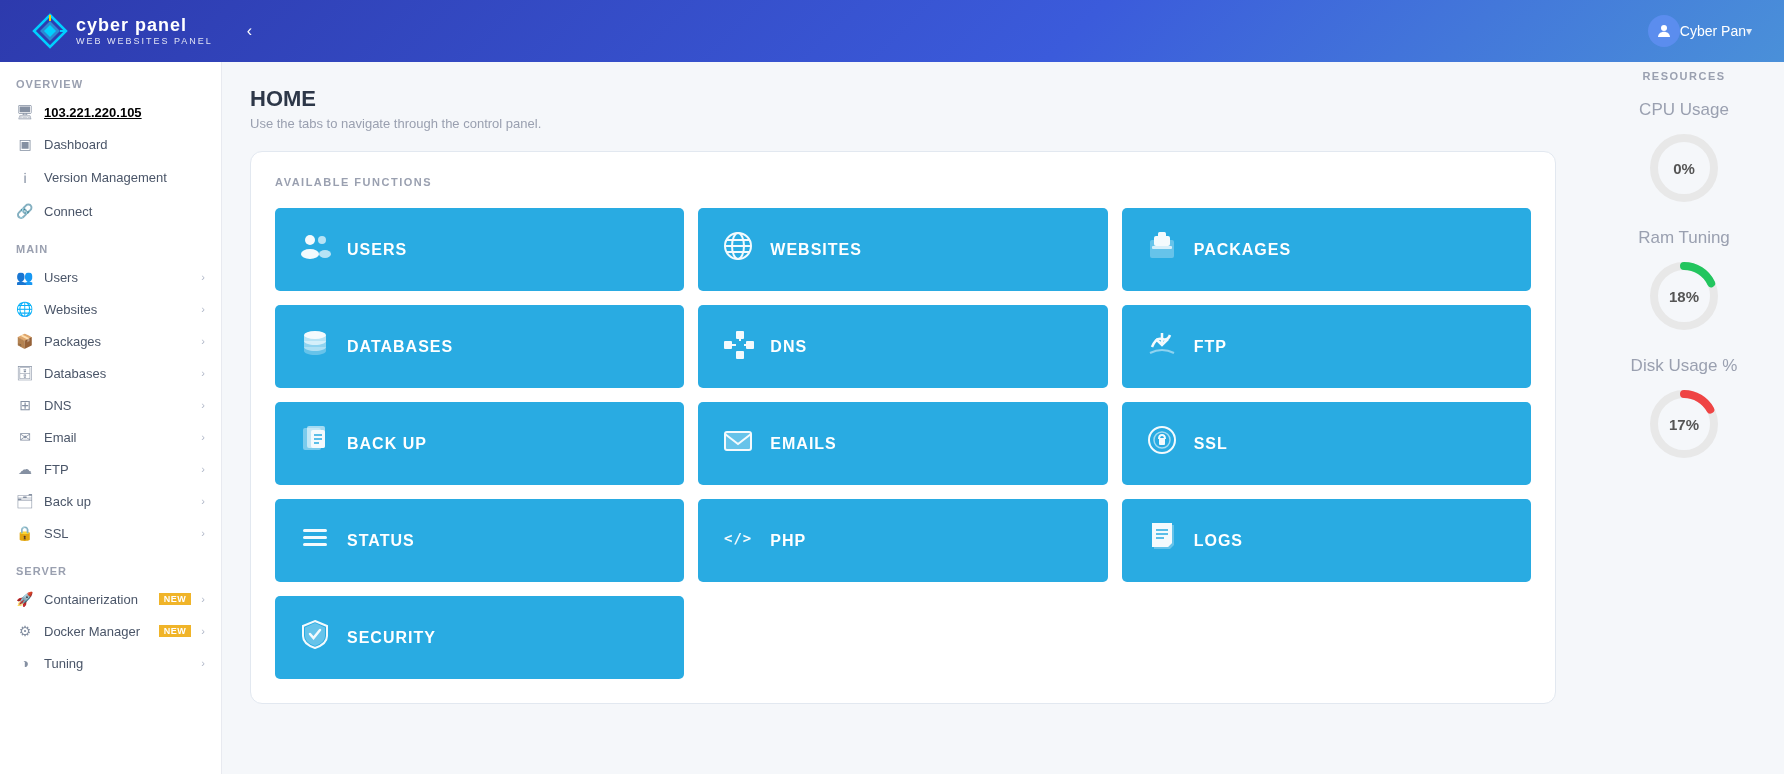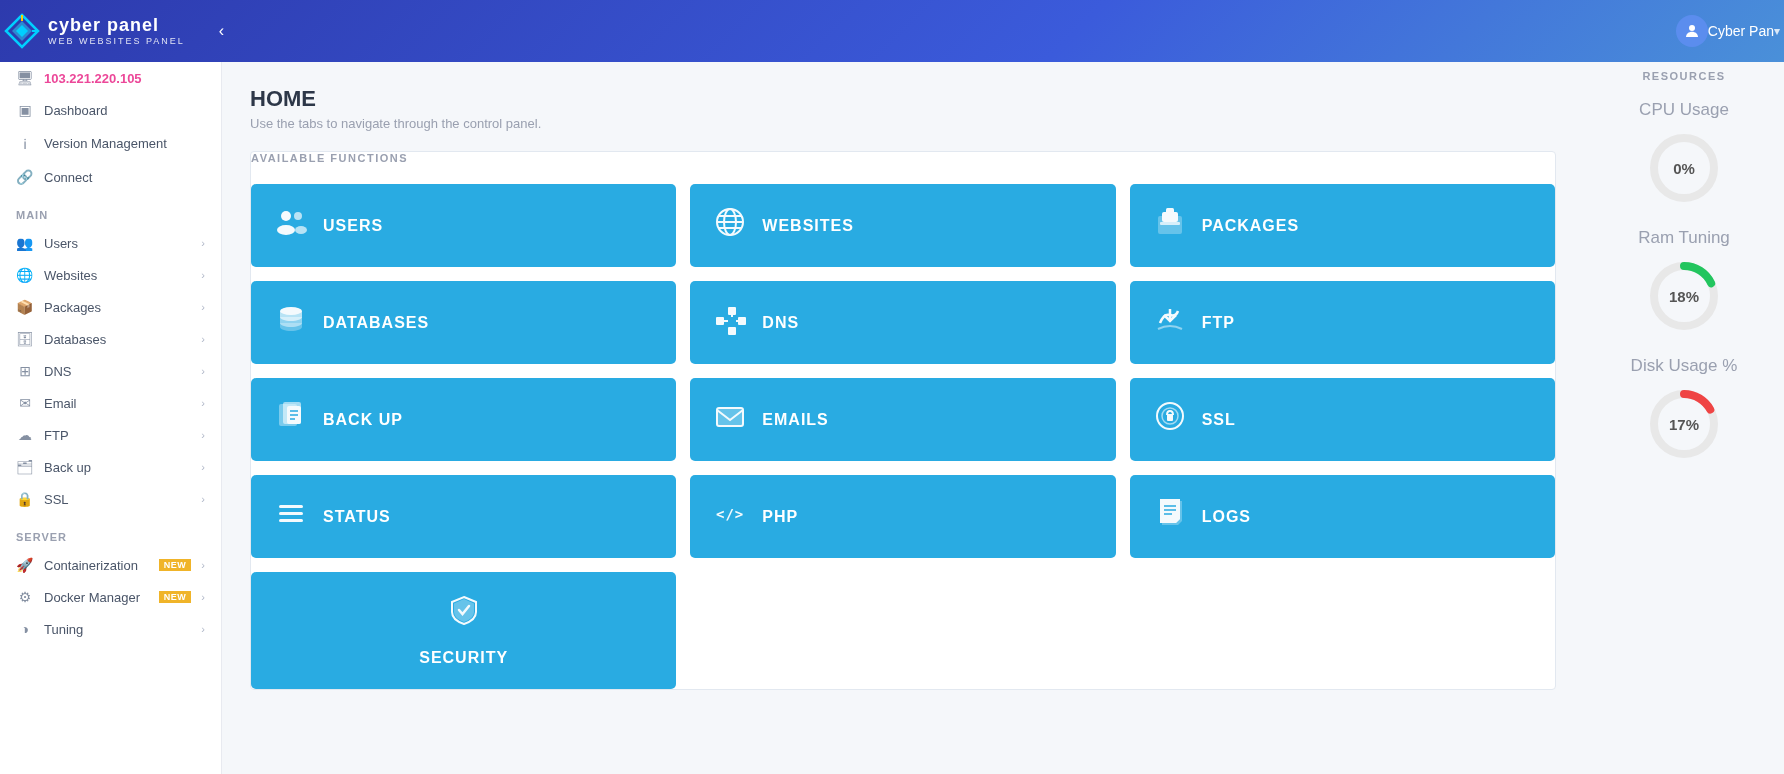--- a/index.html
+++ b/index.html
@@ -4,21 +4,21 @@
   <style>
     * { box-sizing: border-box; margin: 0; padding: 0; }
     body { font-family: 'Segoe UI', Arial, sans-serif; display: flex; flex-direction: column; height: 100vh; background: #f0f2f5; }
 
     
     .header {
       background: linear-gradient(135deg, #2d3aad 0%, #3b5bdb 60%, #4a90d9 100%);
       height: 62px;
       display: flex;
       align-items: center;
-      padding: 0 4px;
+      padding: 0 32px;
       flex-shrink: 0;
     }
     .header-logo {
       display: flex;
       align-items: center;
       gap: 8px;
       width: 220px;
     }
     .logo-icon {
       width: 36px;
@@ -58,41 +58,42 @@
       display: flex; align-items: center; gap: 10px;
       padding: 8px 16px;
       cursor: pointer;
       font-size: 13px;
       color: #4a5568;
       position: relative;
     }
     .sidebar-item .item-icon { width: 18px; text-align: center; color: #8590a2; font-size: 14px; flex-shrink: 0; }
     .sidebar-item .item-label { flex: 1; }
     .sidebar-item .arrow { font-size: 11px; color: #b0b8c8; margin-left: auto; }
-    .sidebar-ip { color: #ec4899; font-size: 13px; font-weight: 600; }
+    .sidebar-ip { color: #000000; font-size: 13px; font-weight: 600; text-decoration: underline; }
     .badge-new {
       background: #f0b429; color: white; font-size: 9px; font-weight: 700;
       padding: 1px 5px; border-radius: 0; letter-spacing: 0.5px;
     }
 
     
     .main-content {
       flex: 1;
       overflow-y: auto;
       padding: 24px 28px;
       background: #f5f7fa;
     }
 
     .page-title { font-size: 22px; font-weight: 700; color: #2d3748; margin-bottom: 4px; }
     .page-subtitle { font-size: 13px; color: #9aa0b0; margin-bottom: 20px; }
 
     .panel {
       background: white;
-      border-radius: 4px;
+      border-radius: 12px;
       border: 1px solid #e2e8f0;
+      padding: 24px;
     }
     .panel-label {
       font-size: 11px; font-weight: 700; color: #9aa0b0; letter-spacing: 1.5px;
       margin-bottom: 20px;
     }
 
     .functions-grid {
       display: grid;
       grid-template-columns: repeat(3, 1fr);
       gap: 14px;
@@ -107,21 +108,21 @@
       align-items: center;
       gap: 16px;
       padding: 22px 24px;
       cursor: pointer;
       font-size: 16px;
       font-weight: 700;
       letter-spacing: 1px;
       transition: background 0.15s;
     }
     .func-btn .btn-icon { font-size: 28px; opacity: 0.95; }
-    .func-btn.security-btn { grid-column: 1; flex-direction: column; }
+    .func-btn.security-btn { grid-column: 1; }
 
     
     .resources-panel {
       width: 200px;
       flex-shrink: 0;
       padding: 8px 16px;
       background: #f5f7fa;
     }
     .resources-title {
       font-size: 11px; font-weight: 700; color: #9aa0b0; letter-spacing: 1.5px;
@@ -166,20 +167,21 @@
         </svg>
     </div>
     <span>Cyber Pan</span>
     <span class="dropdown-arrow">▾</span>
   </div>
 </header>
 
 <div class="body-wrap">
 
   <nav class="sidebar">
+    <div class="sidebar-section-label">OVERVIEW</div>
     <div class="sidebar-item">
       <span class="item-icon">🖥</span>
       <span class="item-label sidebar-ip">103.221.220.105</span>
     </div>
     <div class="sidebar-item">
       <span class="item-icon">▣</span>
       <span class="item-label">Dashboard</span>
     </div>
     <div class="sidebar-item">
       <span class="item-icon">ℹ</span>

